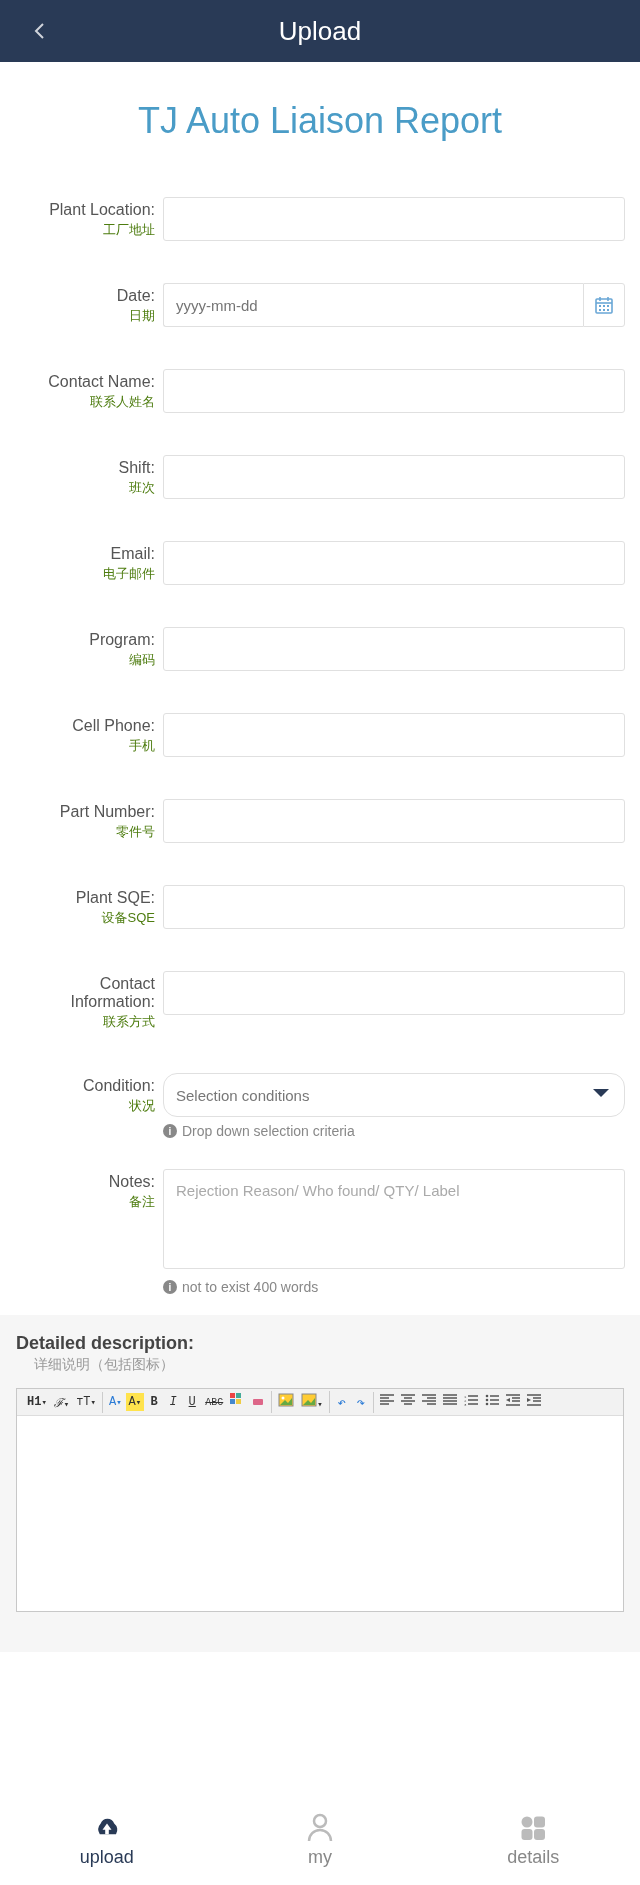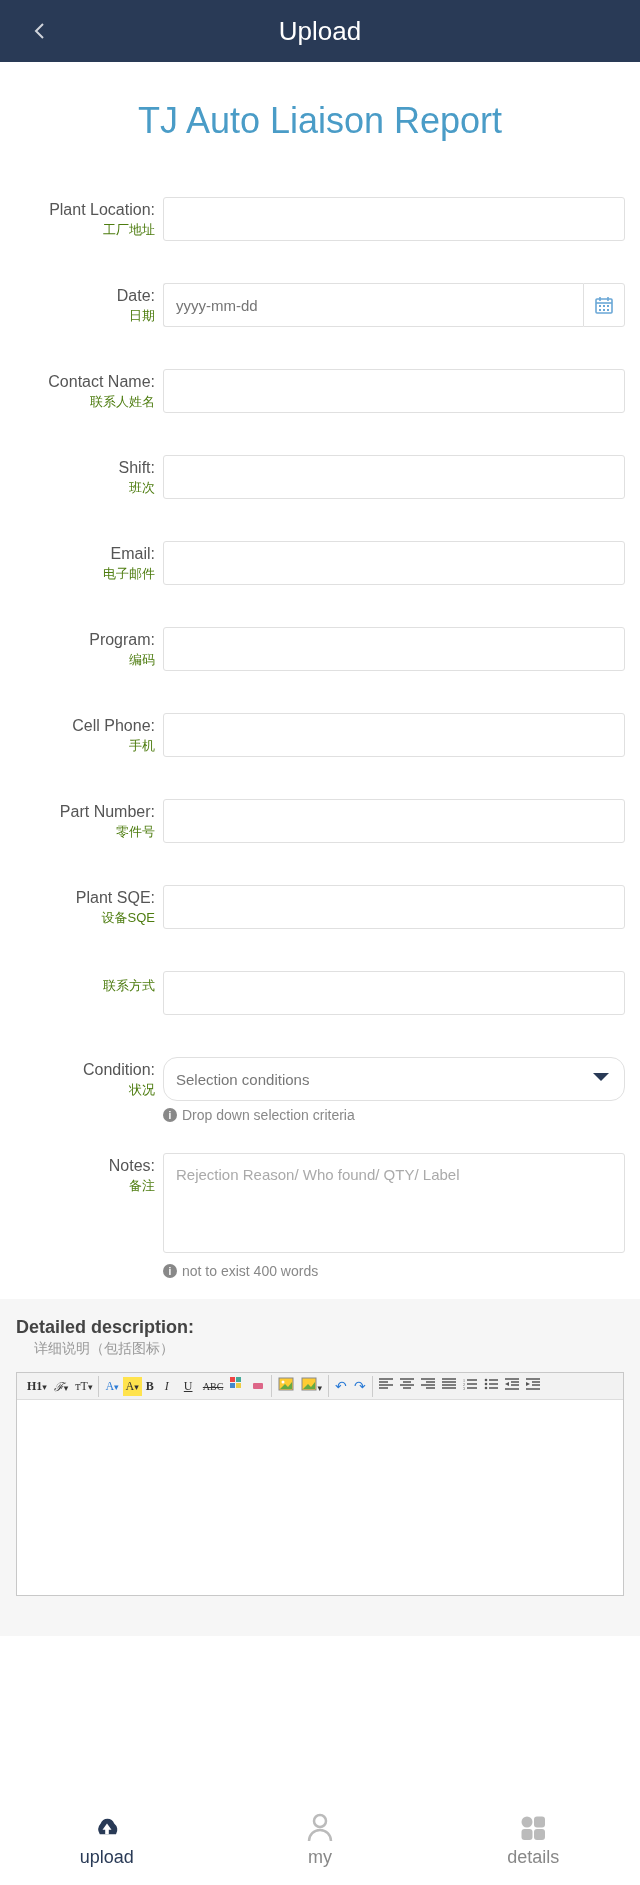--- a/index.html
+++ b/index.html
@@ -189,22 +189,23 @@
   align-items: center;
   gap: 1px;
   padding: 0 3px;
   border-right: 1px solid #ccc;
 }
 .tb-group:last-child { border-right: none; }
 .tb-btn {
   padding: 2px 3px;
   cursor: pointer;
   min-width: 18px;
+  text-align: center;
   font-size: 12px;
-  font-family: Liberation Serif, serif;
+  font-family: Liberation Mono, monospace;
 }
 .editor-body {
   min-height: 195px;
   padding: 8px;
 }
 
 .bottombar {
   position: absolute;
   bottom: 0;
   left: 0;
@@ -336,20 +337,21 @@
 <div class="form-row gap">
   <div class="label-col">
     <div class="label">Plant SQE:</div>
     <div class="sublabel">设备SQE</div>
   </div>
   <div class="input-col"><input class="text-input" style=""></div>
 </div>
 
 <div class="form-row gap">
   <div class="label-col">
+    <div class="label">Contact Information:</div>
     <div class="sublabel">联系方式</div>
   </div>
   <div class="input-col"><input class="text-input" style=""></div>
 </div>
 
 <div class="form-row" style="margin-bottom:30px;">
   <div class="label-col">
     <div class="label">Condition:</div>
     <div class="sublabel">状况</div>
   </div>

